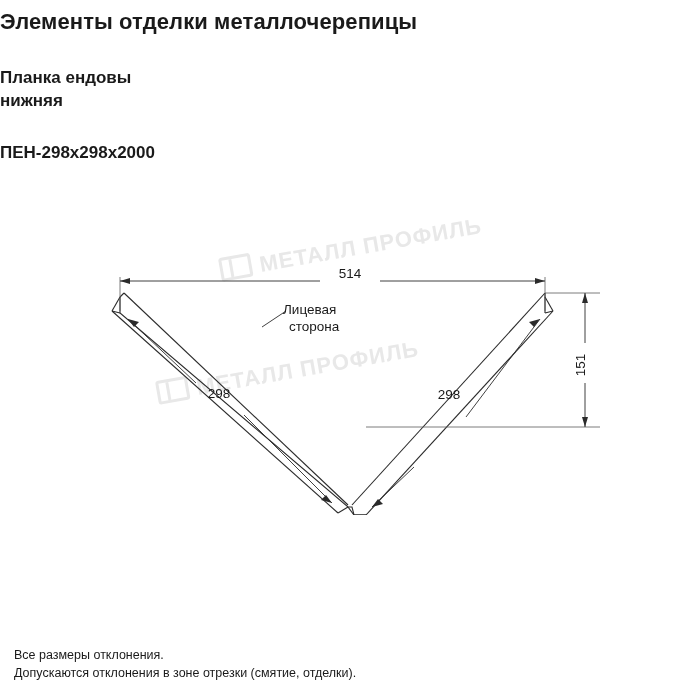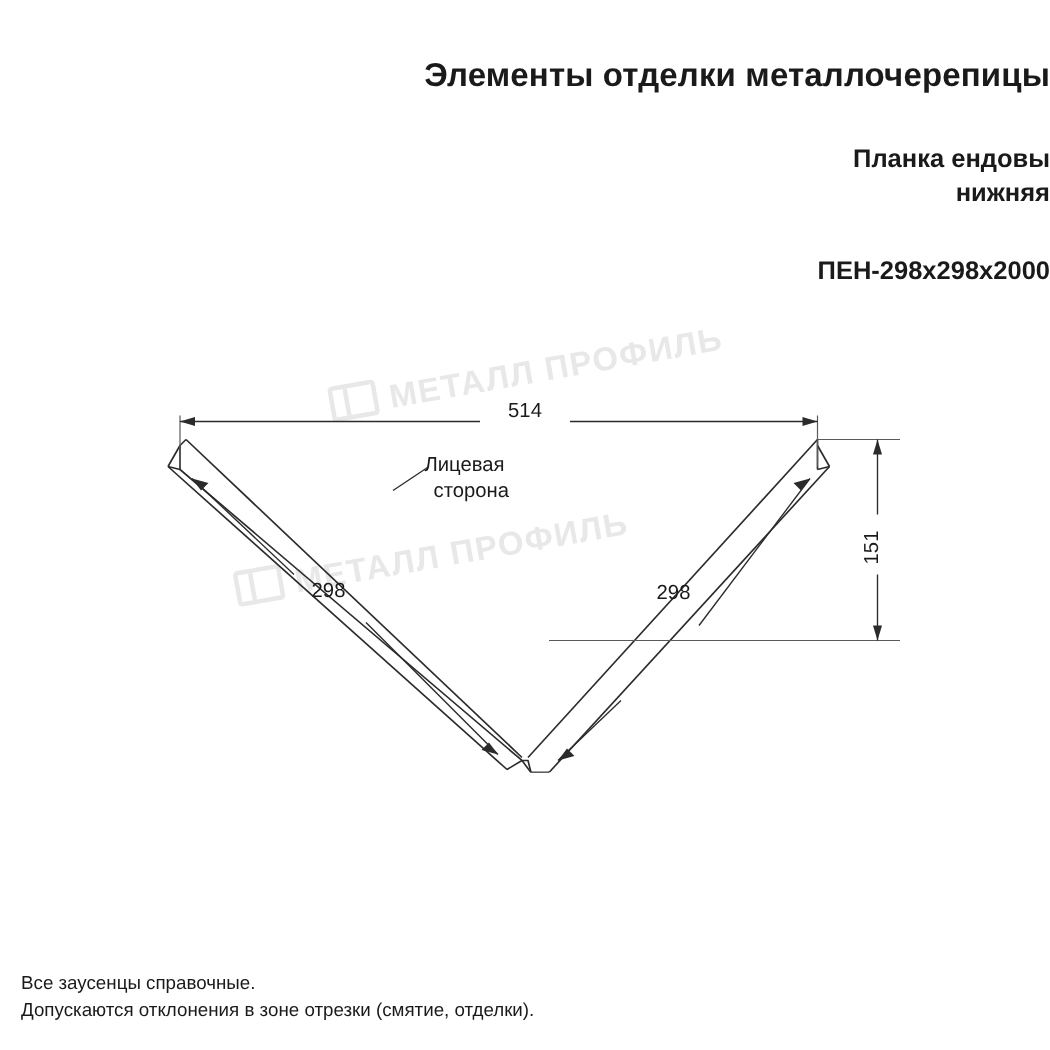--- a/index.html
+++ b/index.html
@@ -15,24 +15,24 @@
     position: relative;
     overflow: hidden;
   }
   .page {
     position: relative;
     width: 700px;
     height: 700px;
   }
   .header {
     position: absolute;
-    top: 36px;
+    top: 8px;
     left: 0;
     width: 700px;
-    text-align: right;
+    text-align: left;
   }
   .title-main {
     font-size: 22px;
     font-weight: bold;
     letter-spacing: 0.1px;
     line-height: 28px;
   }
   .title-sub {
     margin-top: 30px;
     font-size: 17px;
@@ -186,17 +186,17 @@
         <text class="label-text" x="219" y="183" font-size="15" text-anchor="middle">298</text>
         <text class="label-text" x="449" y="184" font-size="15" text-anchor="middle">298</text>
         <text class="label-text" x="585" y="150" font-size="15" text-anchor="middle" transform="rotate(-90 585 150)">151</text>
         <text class="label-text" x="283" y="99" font-size="13.5" text-anchor="start">Лицевая</text>
         <text class="label-text" x="289" y="116" font-size="13.5" text-anchor="start">сторона</text>
       </g>
     </svg>
   </div>
 
   <div class="footer">
-    <div>Все заусенцы справочные.</div>
+    <div>Все размеры отклонения.</div>
     <div>Допускаются отклонения в зоне отрезки (смятие, отделки).</div>
   </div>
 
 </div>
 
 </body></html>

